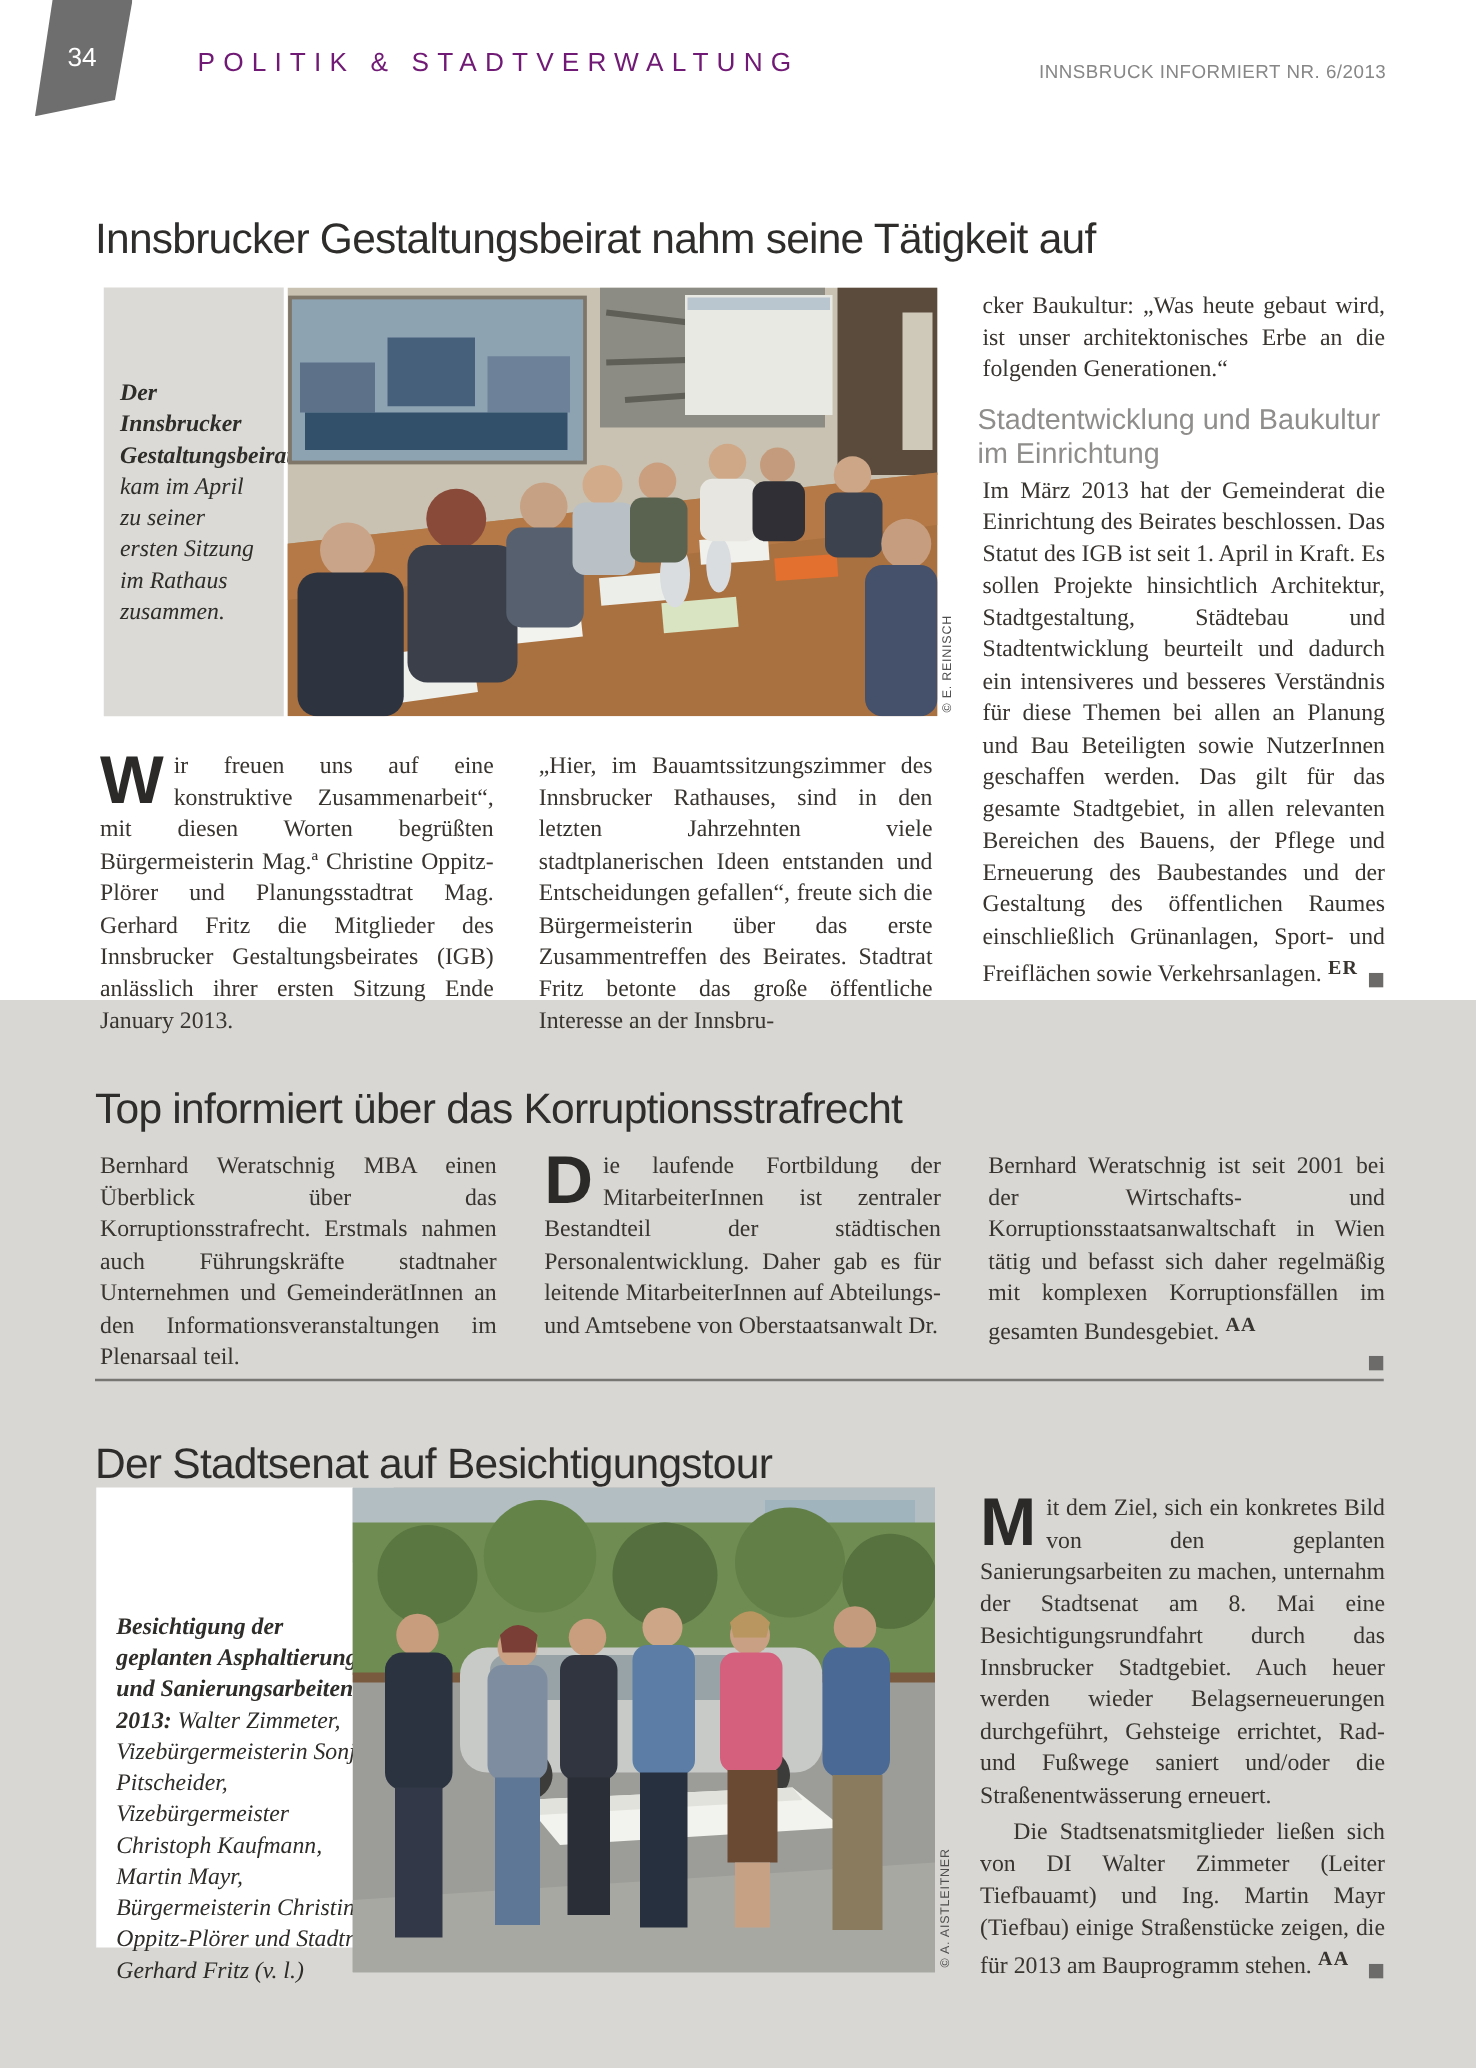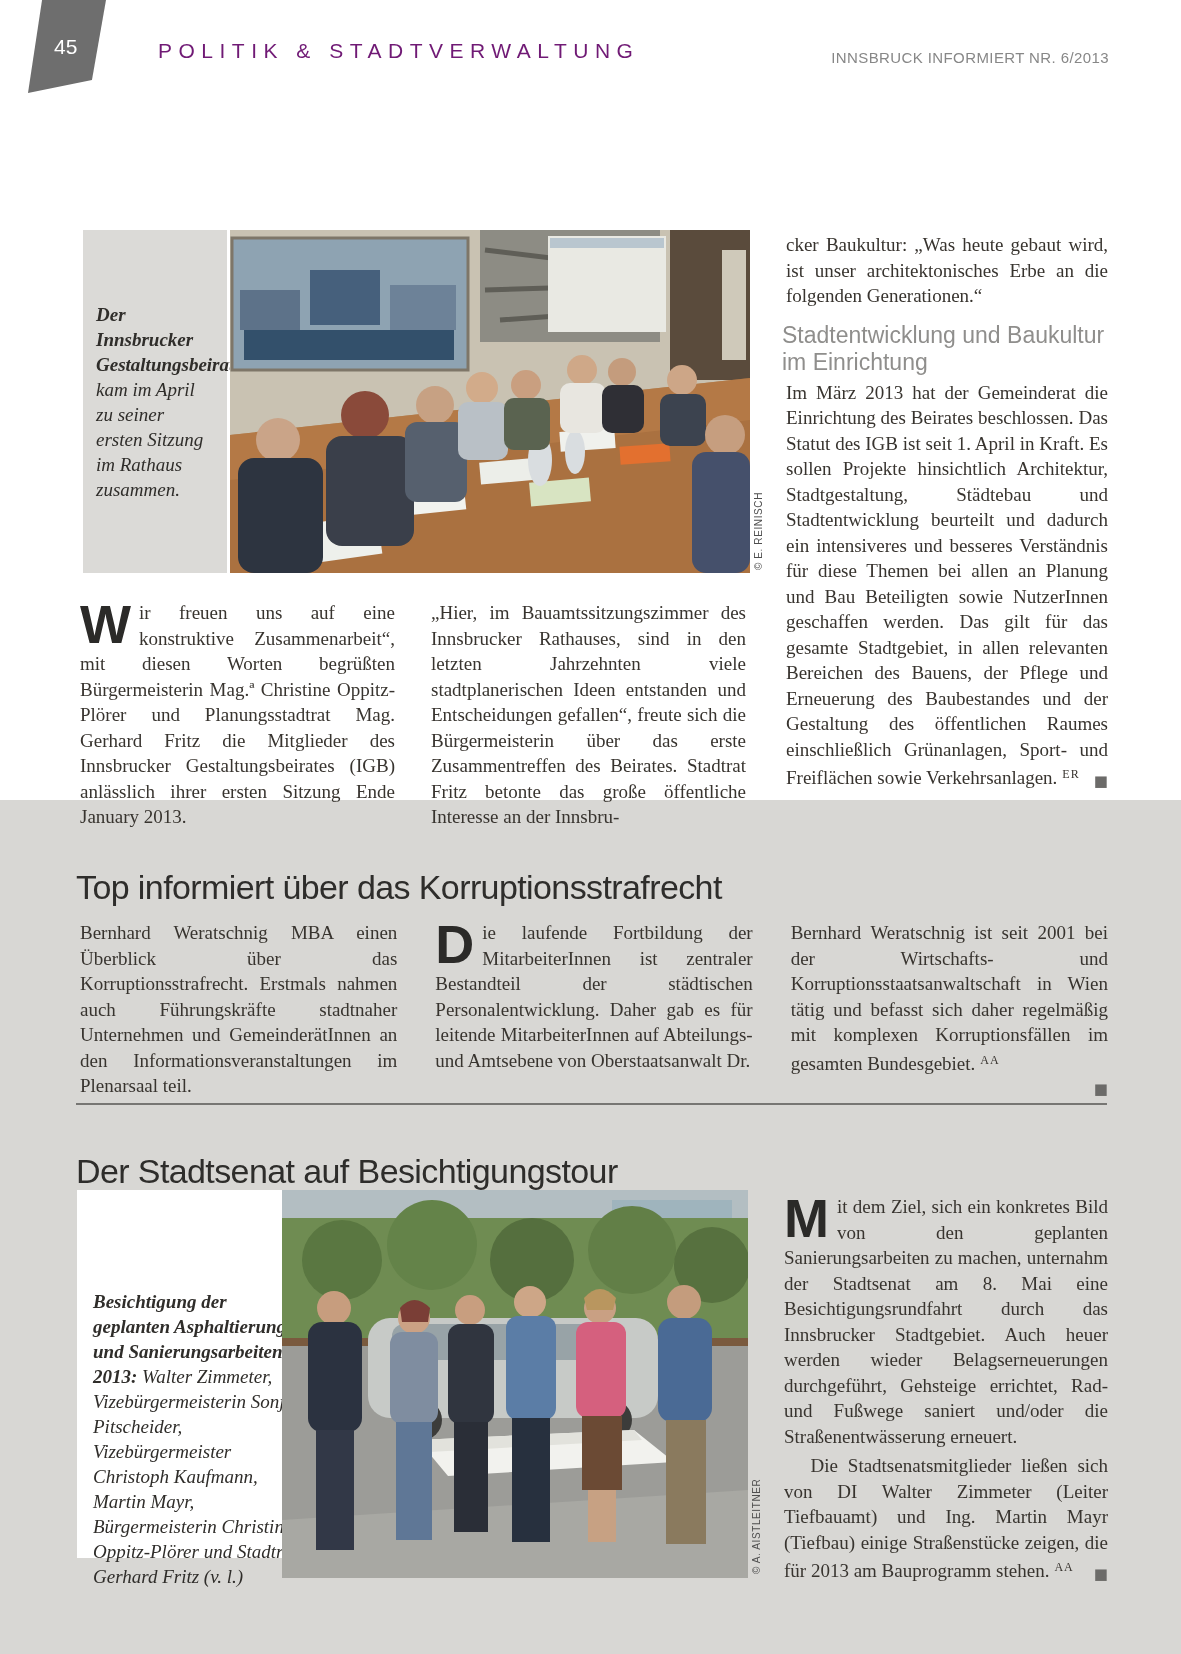--- a/index.html
+++ b/index.html
@@ -13,21 +13,21 @@
                letter-spacing:6.5px;color:#701a75;margin-left:40px;}
   .hdr-issue{position:absolute;right:72px;top:50px;font:400 15px/1 "Liberation Sans",sans-serif;
              letter-spacing:.4px;color:#878787;}
   
   .art-title{position:absolute;left:76px;font:400 34px/1.1 "Liberation Sans",sans-serif;
              letter-spacing:-.6px;color:#2e2d2b;white-space:nowrap;}
   .body-p{font-size:19px;line-height:25.5px;text-align:justify;margin:4px;position:relative;
           hyphens:auto;-webkit-hyphens:auto;}
   .dropcap::first-letter{float:left;font:700 54px/43px "Liberation Sans",sans-serif;
           color:#2b2a28;padding:3px 8px 0 0;}
-  .sup-ini{font-size:12px;letter-spacing:1px;vertical-align:6px;margin-left:5px;}
+  .sup-ini{font-size:16px;letter-spacing:1px;vertical-align:6px;margin-left:5px;font-weight:bold;}
   .endmark{position:absolute;right:0;bottom:2px;font:15px/1 "DejaVu Sans",sans-serif;color:#6c6b69;}
   .subhead{font:400 23px/27px "Liberation Sans",sans-serif;color:#8f8e8c;margin:13px 0 4px 0;}
   .caption{font-style:italic;font-size:19px;line-height:25px;color:#2f2d2a;}
   .caption b{font-weight:700;}
   .photo-credit{position:absolute;font:400 10px/1 "Liberation Sans",sans-serif;letter-spacing:.6px;
                 color:#4e4e4e;white-space:nowrap;transform-origin:top left;transform:rotate(-90deg);}
   .gray-band{position:absolute;left:0;top:800px;width:1181px;height:854px;background:#d8d7d4;}
   .divider{position:absolute;left:76px;top:1103px;width:1031px;height:2px;background:#777673;}
   svg{display:block;}
   
@@ -51,25 +51,26 @@
   .indent{text-indent:1.4em;}
 </style>
 </head>
 <body>
 
 <div class="page">
 
   <div class="gray-band"></div>
 
   <div class="badge">
-    <span class="badge-num">45</span>
+    <span class="badge-num">34</span>
   </div>
   <div class="hdr-section">POLITIK &amp; STADTVERWALTUNG</div>
   <div class="hdr-issue">INNSBRUCK INFORMIERT NR. 6/2013</div>
 
+  <h1 class="art-title a1-title">Innsbrucker Gestaltungsbeirat nahm seine Tätigkeit auf</h1>
 
   <div class="a1-capbox">
     <p class="caption"><b>Der Innsbrucker Gestaltungsbeirat</b><span> kam im April zu seiner ersten Sitzung im Rathaus zusammen.</span></p>
   </div>
 
   <div class="a1-photo">
     <svg viewBox="0 0 520 343" width="520" height="343" preserveAspectRatio="none">
       <rect width="520" height="343" fill="#c9c2b2"></rect>
 
       <rect x="2" y="8" width="236" height="132" fill="#8ea3b2"></rect>

